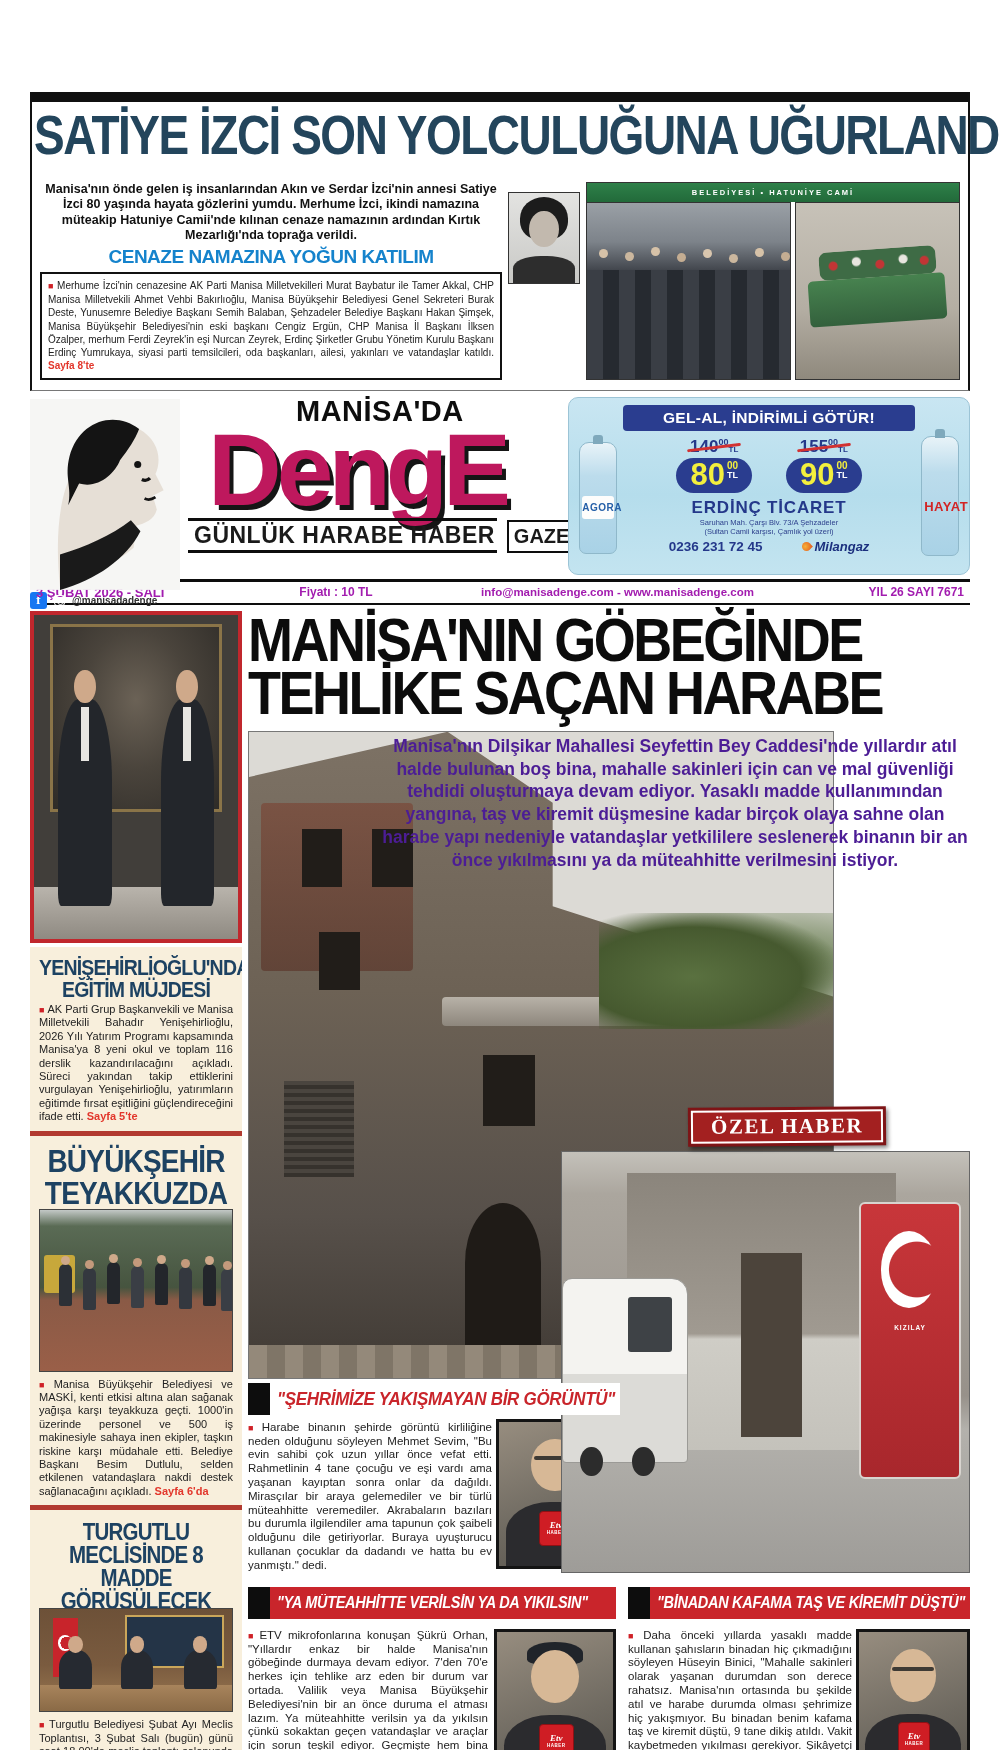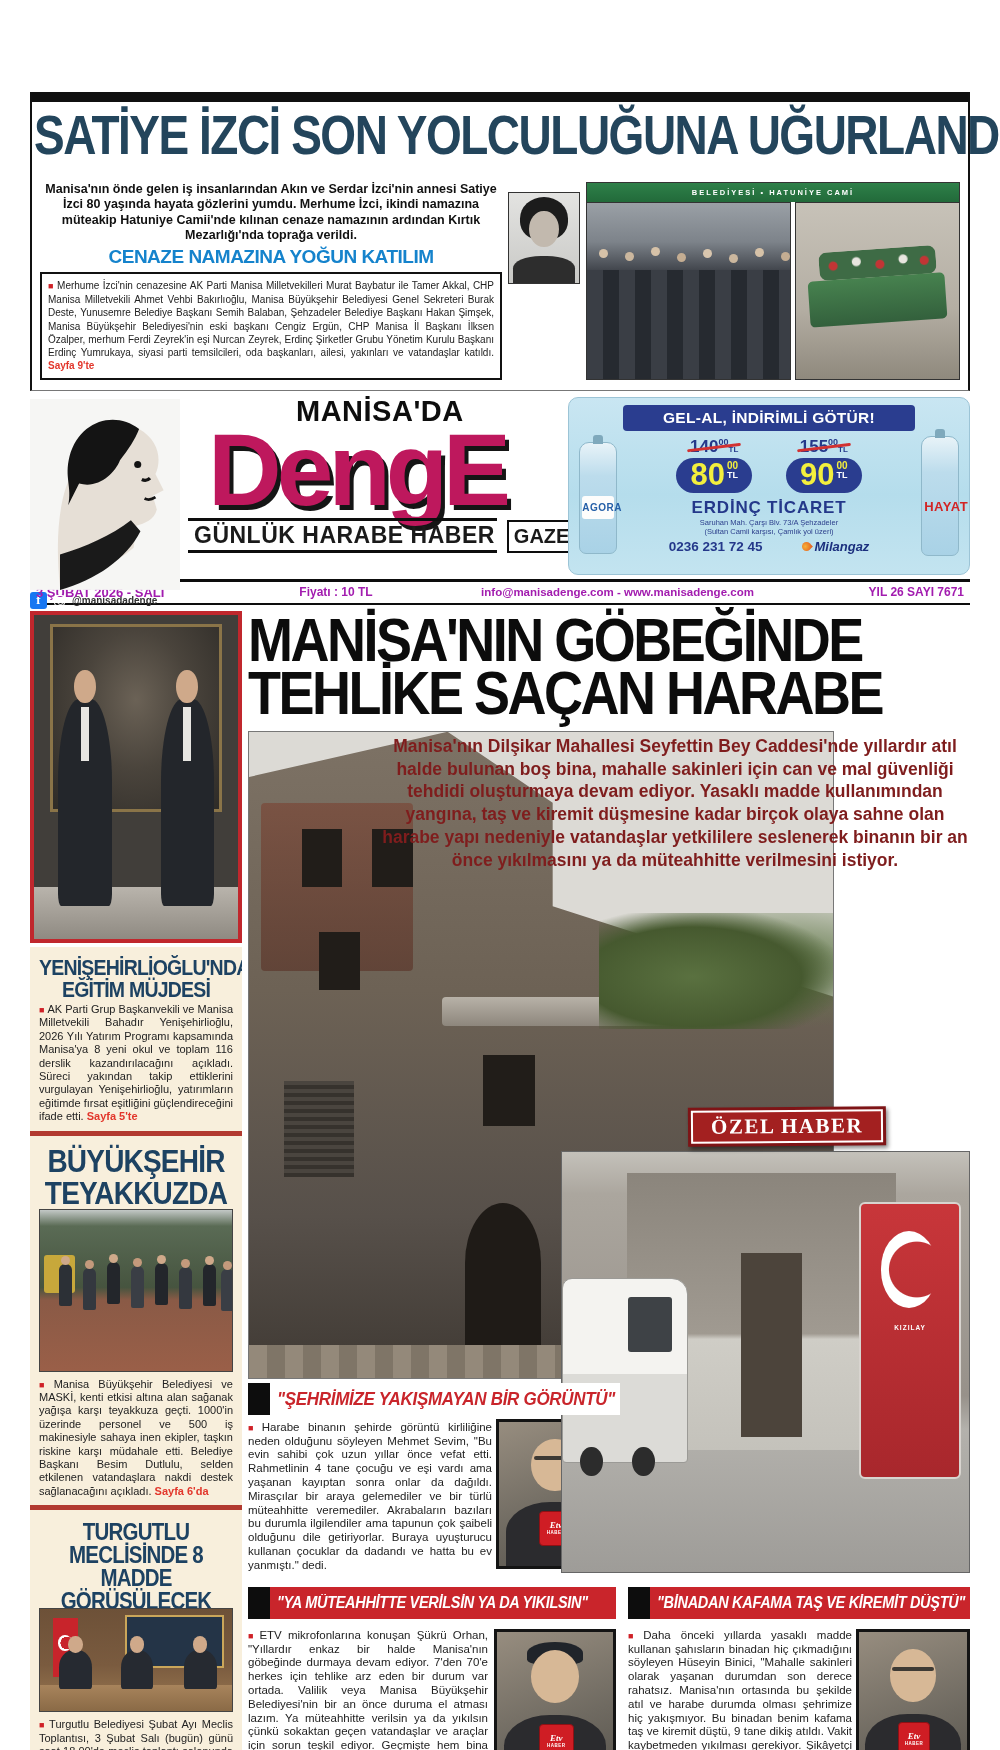--- a/index.html
+++ b/index.html
@@ -117,21 +117,21 @@
   .cl-pic { position:absolute; right:4%; top:5%; width:52%; height:52%; background:#243447; border:2px solid #caa65a; }
   .cl-desk { position:absolute; bottom:0; left:0; right:0; height:26%; background:linear-gradient(180deg,#a8845c,#8a6a46); }
   .cl-man { position:absolute; bottom:22%; width:17%; height:38%; background:#262a31; border-radius:45% 45% 8% 8%; }
   .cl-man::before { content:""; position:absolute; top:-36%; left:28%; width:44%; height:42%; background:#cfa98a; border-radius:50%; }
   .cl-m1 { left:10%; } .cl-m2 { left:42%; } .cl-m3 { right:8%; }
 
   
   .mainc { position:relative; width:722px; height:1188px; }
   .lead-h { line-height:1; }
   .lead-h span { display:block; font-size:54px; font-weight:bold; color:#0c0c0c; letter-spacing:-2.5px; line-height:0.98; transform:scaleY(1.12); transform-origin:top left; white-space:nowrap; }
-  .lead-intro { position:absolute; top:124px; right:0; width:590px; z-index:5; font-size:17.5px; font-weight:bold; text-align:center; line-height:1.3; color:#7f1d1d; }
+  .lead-intro { position:absolute; top:124px; right:0; width:590px; z-index:5; font-size:17.5px; font-weight:bold; text-align:center; line-height:1.3; color:#4c1d95; }
   .ph-ruin { position:absolute; top:120px; left:0; width:586px; height:648px; z-index:1; background:#dcdad5; border:1px solid #777; }
   .ruin-mass { position:absolute; inset:0; background:linear-gradient(180deg,#7d7265 0%, #6d6255 40%, #57504a 75%, #403a34 100%); clip-path:polygon(0 7%, 34% 0, 52% 11%, 52% 27%, 100% 41%, 100% 100%, 0 100%); }
   .ruin-brick { position:absolute; top:11%; left:2%; width:26%; height:26%; background:linear-gradient(180deg,#7a4a3a,#5d3a2e); opacity:0.75; border-radius:4px; }
   .ruin-win { position:absolute; background:#211d19; width:7%; height:9%; }
   .rw1 { top:15%; left:9%; } .rw2 { top:15%; left:21%; } .rw3 { top:31%; left:12%; } .rw4 { top:50%; left:40%; width:9%; height:11%; }
   .ruin-balcony { position:absolute; top:41%; left:33%; width:48%; height:4.5%; background:linear-gradient(#b8b2a8,#8d867c); border-radius:4px; }
   .ruin-green { position:absolute; top:28%; right:0; width:40%; height:18%; background:radial-gradient(ellipse at 40% 55%, #5a7140 0%, #46592f 55%, transparent 78%), radial-gradient(ellipse at 78% 40%, #62794a 0%, transparent 70%); }
   .ruin-shutter { position:absolute; top:54%; left:6%; width:12%; height:15%; background:repeating-linear-gradient(180deg,#4a453f 0 4px,#36322d 4px 8px); }
   .ruin-arch { position:absolute; bottom:5%; width:13%; height:22%; background:#1f1b17; border-radius:50% 50% 0 0 / 42% 42% 0 0; }
   .ra1 { left:37%; } .ra2 { left:55%; } .ra3 { left:76%; }
@@ -182,21 +182,21 @@
 
   <section class="obit">
     <div class="obit-topbar"></div>
     <h1 class="obit-headline">SATİYE İZCİ SON YOLCULUĞUNA UĞURLANDI</h1>
     <div class="obit-row">
       <div class="obit-left">
         <p class="obit-subhead">Manisa'nın önde gelen iş insanlarından Akın ve Serdar İzci'nin annesi Satiye İzci 80 yaşında hayata gözlerini yumdu. Merhume İzci, ikindi namazına müteakip Hatuniye Camii'nde kılınan cenaze namazının ardından Kırtık Mezarlığı'nda toprağa verildi.</p>
         <div class="obit-kicker">CENAZE NAMAZINA YOĞUN KATILIM</div>
         <div class="obit-bodybox">
           <span class="bullet">■</span><span>Merhume İzci'nin cenazesine AK Parti Manisa Milletvekilleri Murat Baybatur ile Tamer Akkal, CHP Manisa Milletvekili Ahmet Vehbi Bakırlıoğlu, Manisa Büyükşehir Belediyesi Genel Sekreteri Burak Deste, Yunusemre Belediye Başkanı Semih Balaban, Şehzadeler Belediye Başkanı Hakan Şimşek, Manisa Büyükşehir Belediyesi'nin eski başkanı Cengiz Ergün, CHP Manisa İl Başkanı İlksen Özalper, merhum Ferdi Zeyrek'in eşi Nurcan Zeyrek, Erdinç Şirketler Grubu Yönetim Kurulu Başkanı Erdinç Yumrukaya, siyasi parti temsilcileri, oda başkanları, ailesi, yakınları ve vatandaşlar katıldı.</span>
-          <span class="pageref">Sayfa 9'te</span>
+          <span class="pageref">Sayfa 8'te</span>
         </div>
       </div>
       <div class="obit-portrait">
         <div class="op-hair"></div>
         <div class="op-face"></div>
         <div class="op-body"></div>
       </div>
       <div class="obit-photos">
         <div class="obit-photo-banner">BELEDİYESİ  •  HATUNİYE CAMİ</div>
         <div class="obit-photo-row">

